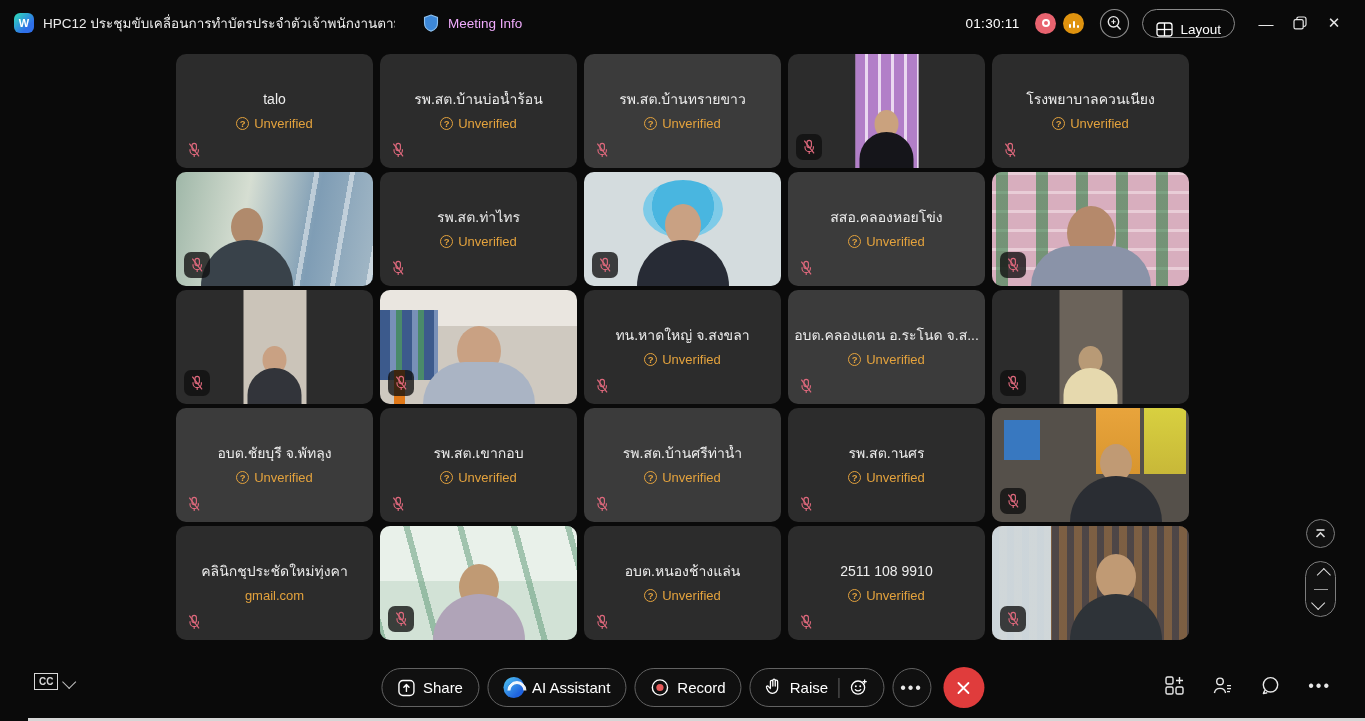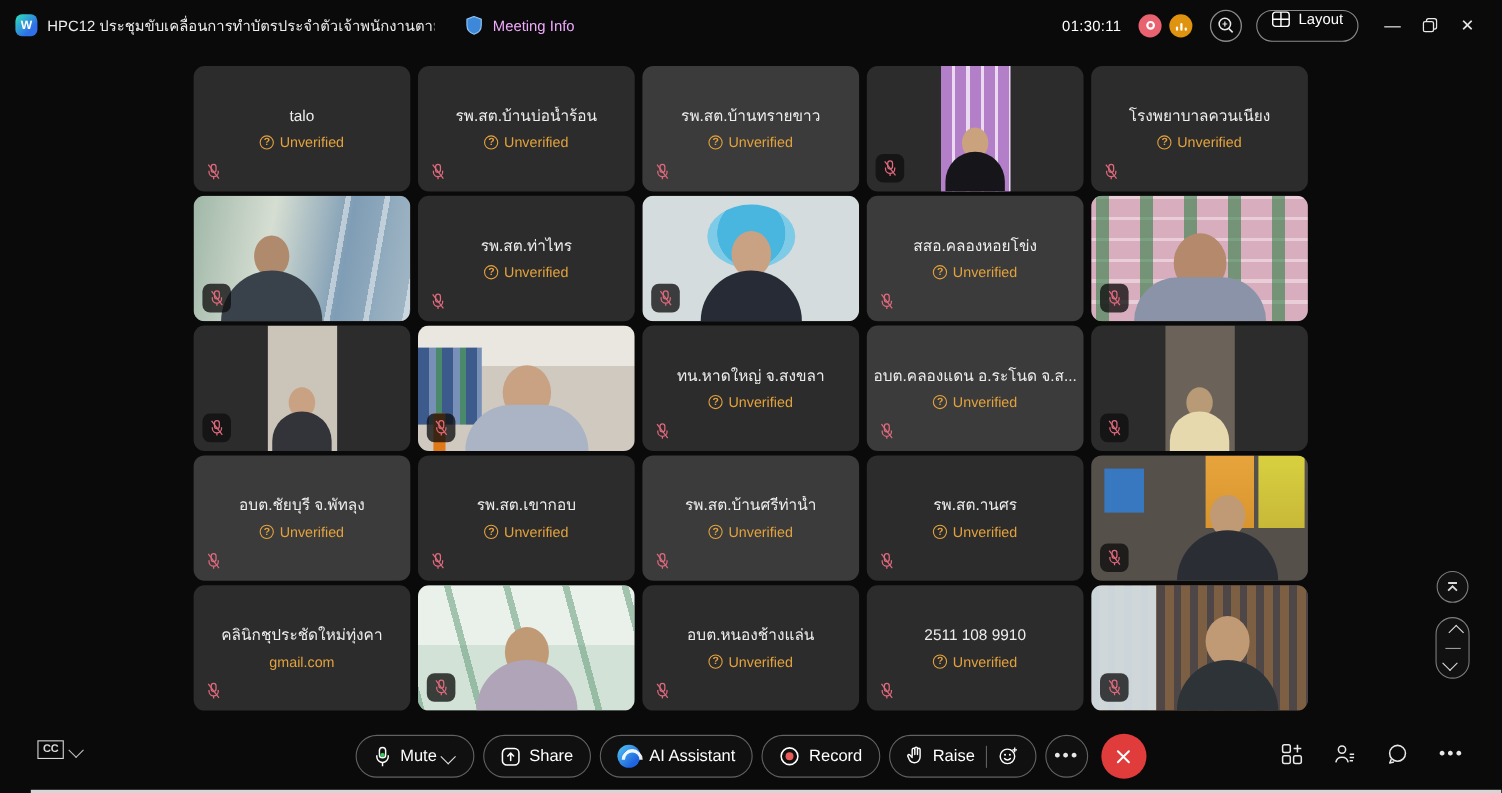--- a/index.html
+++ b/index.html
@@ -19,26 +19,26 @@
   .tb-right { margin-left:auto; display:flex; align-items:center; }
   .tb-timer { font-size:13.5px; color:#fff; margin-right:16px; letter-spacing:.3px; }
   .badge { width:21px; height:21px; border-radius:50%; display:flex; align-items:center; justify-content:center; margin-right:7px; }
   .badge-record { background:#e8636f; }
   .badge-record i { display:block; width:8px; height:8px; border:2.4px solid #fff; border-radius:50%; }
   .badge-network { background:#df930f; display:flex; gap:1.5px; align-items:flex-end; padding-bottom:6px; }
   .badge-network i { display:block; width:2.5px; background:#fff; border-radius:1px; }
   .badge-network i:nth-child(1){height:4px}.badge-network i:nth-child(2){height:7px}.badge-network i:nth-child(3){height:3px}
   .zoom-btn { width:31px; height:31px; margin:0 12px 0 8px; cursor:pointer; }
   .layout-btn { height:29px; border:1px solid #8a8a8a; border-radius:15px; display:flex;
-    align-items:flex-start; gap:7px; padding:0 13px; font-size:13.5px; color:#fff; cursor:pointer; background:transparent; }
+    align-items:flex-end; gap:7px; padding:0 13px; font-size:13.5px; color:#fff; cursor:pointer; background:transparent; }
   .win-controls { display:flex; align-items:center; margin-left:14px; }
   .win-btn { width:34px; height:30px; display:flex; align-items:center; justify-content:center; color:#e8e8e8; cursor:pointer; font-size:15px; }
 
   
-  .grid { position:absolute; left:176px; top:60px; width:1013px;
+  .grid { position:absolute; left:176px; top:54px; width:1013px;
     display:grid; grid-template-columns:repeat(5,197px); grid-auto-rows:114px;
     column-gap:7px; row-gap:4px; }
   .tile { position:relative; background:#2c2c2c; border-radius:10px; overflow:hidden; cursor:pointer; }
   .tile.lighter { background:#3b3b3b; }
   .tile-info { position:absolute; inset:0; display:flex; flex-direction:column;
     align-items:center; justify-content:center; gap:9px; padding:0 8px; text-align:center; }
   .tile-name { color:#ededed; font-size:14px; line-height:1.15; white-space:nowrap; overflow:hidden; max-width:185px; }
   .tile-status { color:#e3a23d; font-size:13px; display:flex; align-items:center; gap:5px; }
   .q-icon { width:13px; height:13px; border:1.3px solid #e3a23d; border-radius:50%;
     font-size:9.5px; line-height:12px; text-align:center; font-weight:bold; flex:0 0 auto; }
@@ -556,32 +556,20 @@
   <span class="chev down"></span>
 </div>
 
 <div class="toolbar">
   <span class="cc-group">
     <span class="cc-box">CC</span>
     <span class="chev down" style="border-color:#bdbdbd;"></span>
   </span>
 
   <span class="center-btns">
-    <button class="pill">
-      <span style="display:flex;">
-        <svg width="17" height="20" viewBox="0 0 18 20">
-          <rect x="6" y="1" width="6" height="10" rx="3" fill="none" stroke="#fff" stroke-width="1.4"></rect>
-          <rect x="6.8" y="6.4" width="4.4" height="3.8" rx="2" fill="#34c759"></rect>
-          <path d="M3.5 8.6 v1.4 a5.5 5.5 0 0 0 11 0 V8.6" fill="none" stroke="#fff" stroke-width="1.4"></path>
-          <line x1="9" y1="15.6" x2="9" y2="19" stroke="#fff" stroke-width="1.4"></line>
-        </svg>
-      </span>
-      <span>Mute</span>
-      <span class="chev down"></span>
-    </button>
 
 
     <button class="pill">
       <span style="display:flex;">
         <svg width="18" height="18" viewBox="0 0 18 18">
           <rect x="1.5" y="1.5" width="15" height="15" rx="4" fill="none" stroke="#fff" stroke-width="1.4"></rect>
           <path d="M9 12.4 V6 M6.4 8.3 L9 5.6 l2.6 2.7" fill="none" stroke="#fff" stroke-width="1.4" stroke-linecap="round" stroke-linejoin="round"></path>
         </svg>
       </span>
       <span>Share</span>

